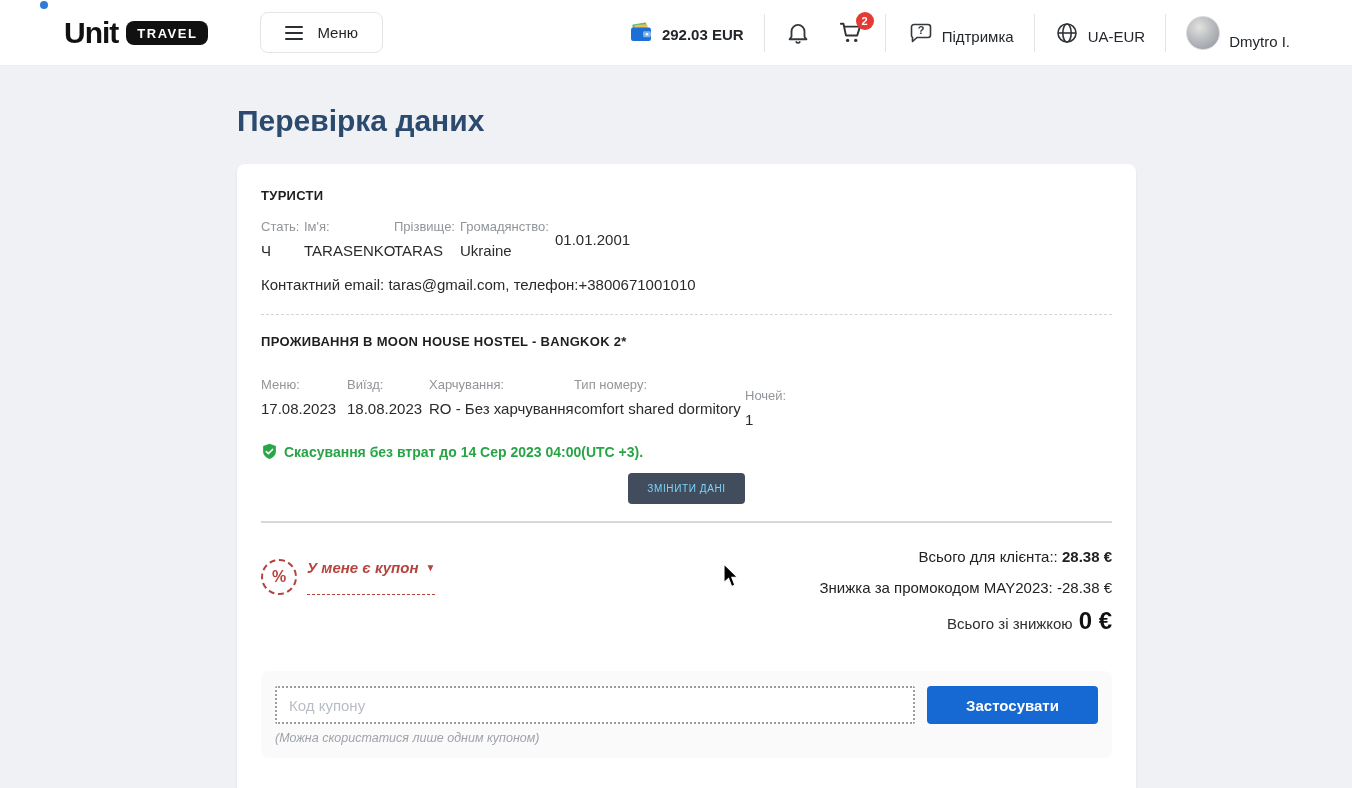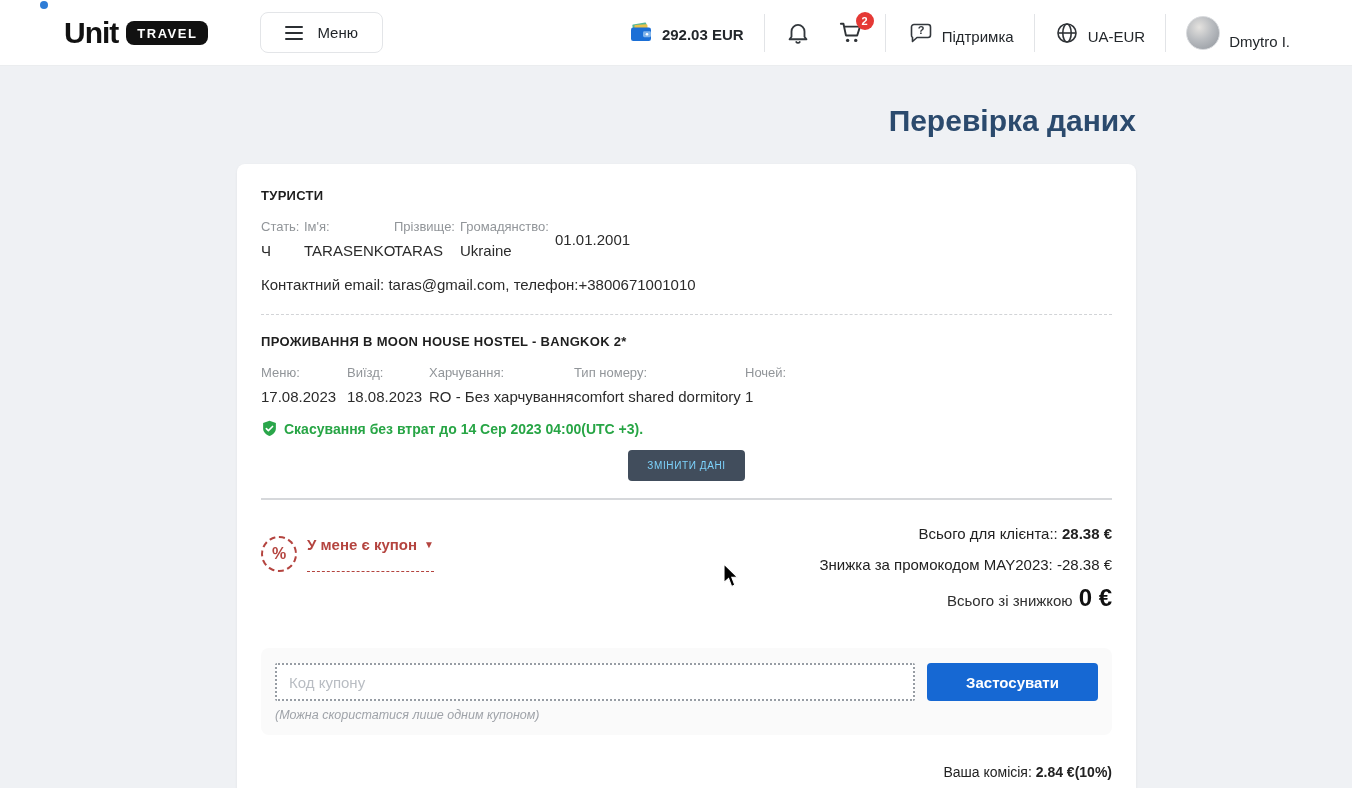--- a/index.html
+++ b/index.html
@@ -26,45 +26,45 @@
   .cart-wrap { position:relative; margin-left:26px; cursor:pointer; }
   .cart-badge { position:absolute; top:-7px; right:-9px; background:#e53935; color:#fff;
                 width:18px; height:18px; border-radius:50%; font-size:11px; font-weight:bold;
                 display:flex; align-items:center; justify-content:center; }
   .avatar { width:34px; height:34px; border-radius:50%;
             background:radial-gradient(circle at 38% 32%, #e4e2df 0%, #b9bcc0 45%, #8f949b 100%);
             border:1px solid #d8dadd; }
 
   
   .content { width:899px; margin-left:237px; }
-  h1.page-title { text-align:right; font-size:30px; font-weight:bold; color:#2b4a6d; margin:38px 0 26px; }
+  h1.page-title { text-align:left; font-size:30px; font-weight:bold; color:#2b4a6d; margin:38px 0 26px; }
   .card { background:#fff; border-radius:8px; box-shadow:0 1px 3px rgba(0,0,0,.06);
           padding:24px 24px 40px; min-height:640px; }
   .sec-title { font-size:13px; font-weight:bold; letter-spacing:.3px; color:#1f1f1f; margin-bottom:16px; }
   .fields { display:flex;align-items:center; }
   .field .lbl { font-size:13px; color:#919599; margin-bottom:8px; }
   .field .val { font-size:15px; color:#2b2b2b; }
   .t-f0{width:43px;} .t-f1{width:90px;} .t-f2{width:66px;} .t-f3{width:95px;} .t-f4{flex:1;}
-  .a-f0{width:86px;} .a-f1{width:82px;} .a-f2{width:171px;} .a-f3{width:145px;} .a-f4{flex:1;}
+  .a-f0{width:86px;} .a-f1{width:82px;} .a-f2{width:171px;} .a-f3{width:145px;} .a-f4{flex:1;margin-top:23px;}
   .contact { font-size:15px; margin-top:17px; color:#2b2b2b; }
   .dashed-div { border:none; border-top:1px dashed #d2d4d7; margin:21px 0 19px; }
   .cancel-line { display:flex; align-items:center; gap:6px; margin-top:15px;
                  color:#27a545; font-size:14px; font-weight:bold; }
   .change-btn { display:block; margin:13px auto 0; background:#414d5c; color:#7dd3fc; border:none;
                 border-radius:4px; font-size:10px; font-weight:normal; letter-spacing:.6px;
                 padding:10px 19px; cursor:pointer; font-family:"Liberation Sans",sans-serif; }
   .solid-div { border:none; border-top:2px solid #d6d8db; margin:17px 0 0; }
 
   .coupon-totals { display:flex; margin-top:18px; }
   .coupon-toggle { display:flex; align-items:center; gap:10px; margin-top:16px; cursor:pointer; height:40px; }
   .pct-stamp { width:36px; height:36px; border:2px dashed #b4443f; border-radius:50%;
                display:flex; align-items:center; justify-content:center;
                color:#b4443f; font-size:16px; font-weight:bold; }
   .coupon-link { color:#b4443f; font-size:15px; font-weight:bold; border-bottom:1px dashed #b4443f;
-                 padding-bottom:18px; display:flex; align-items:center; gap:7px; }
+                 padding-bottom:18px; display:flex; align-items:center; gap:7px;font-style:italic; }
   .caret { color:#b4443f; font-size:10px; }
   .totals { margin-left:auto; display:flex; flex-direction:column; align-items:flex-end; }
   .tline { font-size:15px; color:#222; margin-top:14px; }
   .tline:first-child { margin-top:7px; }
   .tline .b { font-weight:bold; }
   .tline-big { font-size:15px; margin-top:11px; display:flex; align-items:baseline; gap:6px; }
   .tline-big .big { font-size:24px; font-weight:bold; color:#111; }
 
   .coupon-box { margin-top:36px; background:#fafafa; border-radius:8px; padding:15px 14px 13px; }
   .coupon-row { display:flex; gap:12px; }

